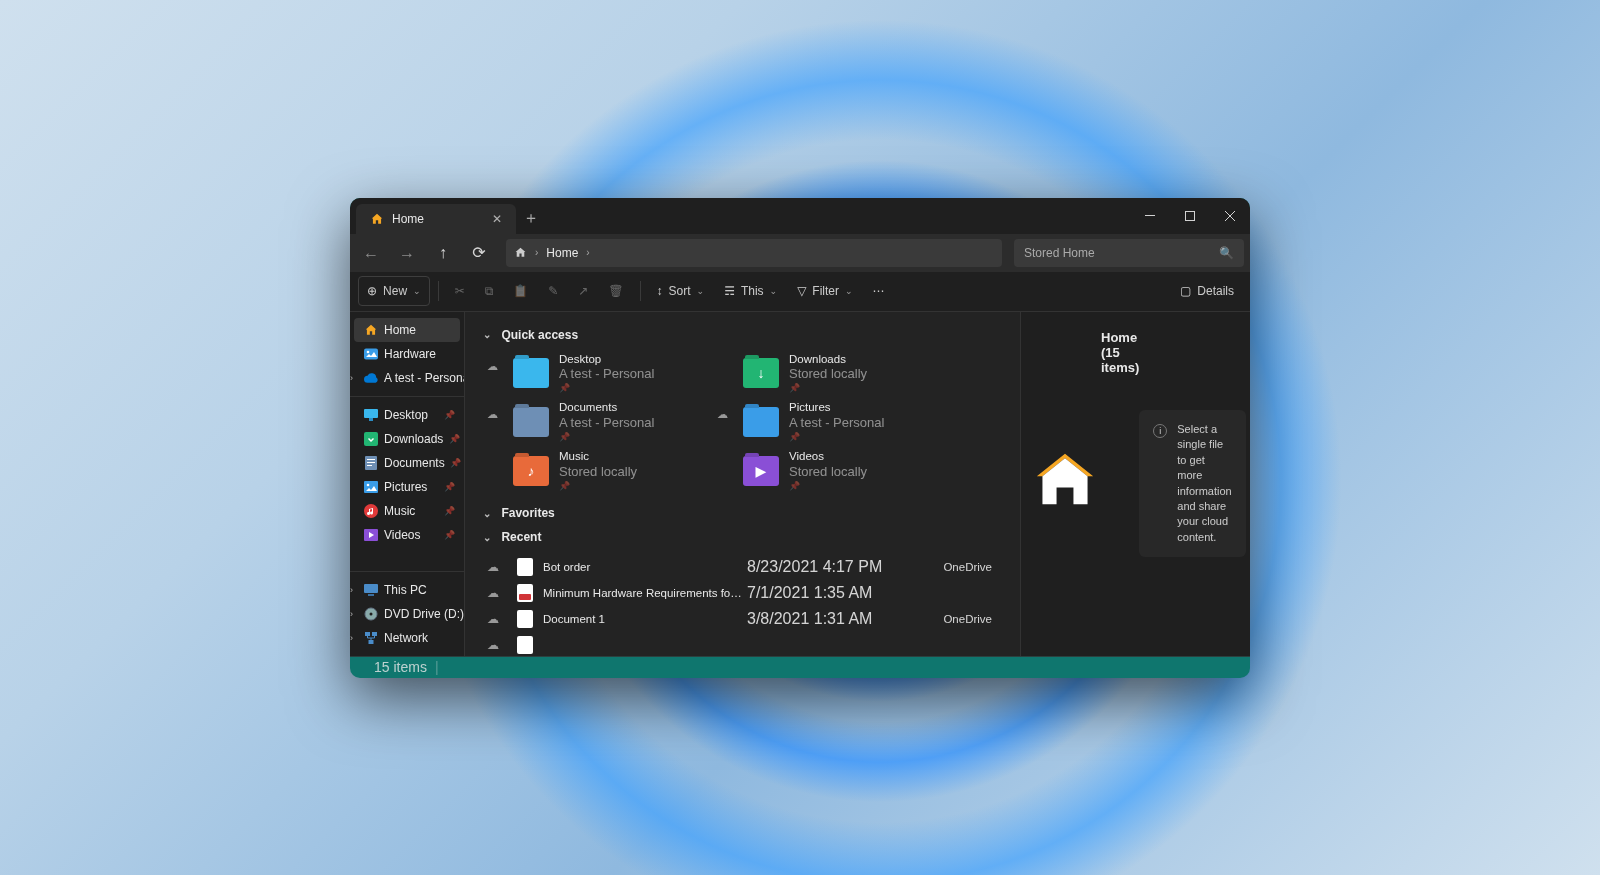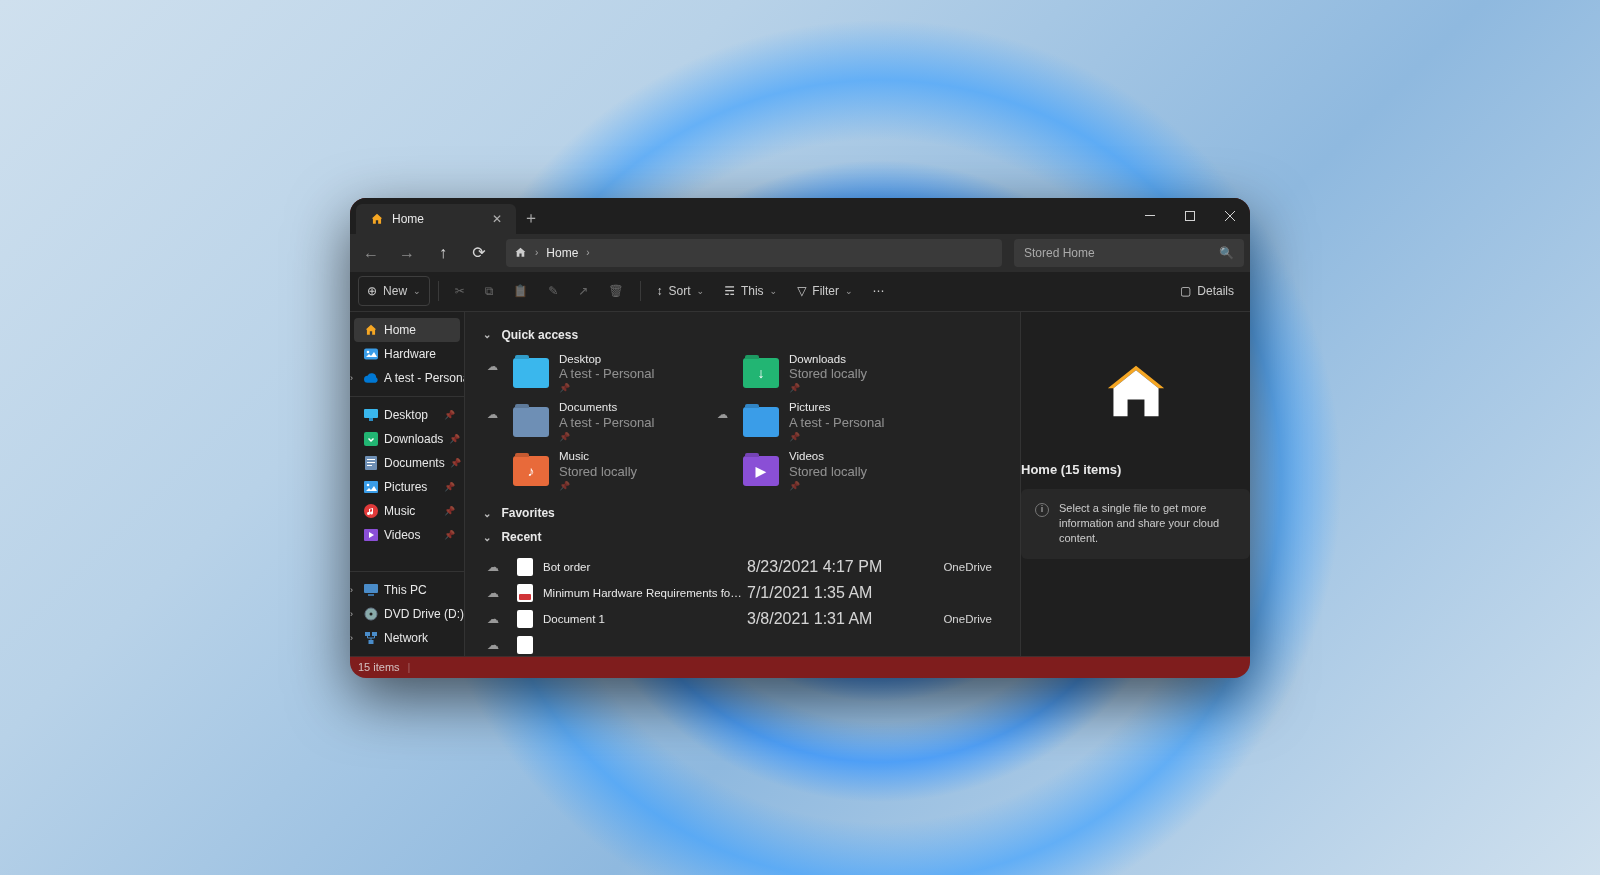--- a/index.html
+++ b/index.html
@@ -14,21 +14,21 @@
   background:
     radial-gradient(circle at 55% 55%, rgba(30,100,230,.9) 8%, transparent 9%),
     radial-gradient(circle at 55% 55%, rgba(20,80,200,.0) 10%, rgba(40,120,245,.85) 12%, transparent 14%),
     radial-gradient(circle at 55% 55%, rgba(20,80,200,.0) 16%, rgba(50,140,250,.8) 19%, transparent 22%),
     radial-gradient(circle at 55% 55%, rgba(20,80,200,.0) 24%, rgba(55,150,255,.75) 28%, transparent 32%),
     radial-gradient(circle at 55% 55%, rgba(20,80,200,.0) 34%, rgba(60,160,255,.65) 40%, transparent 46%),
     linear-gradient(135deg,#cfe0ee 0%,#b8d2e8 30%,#8fb9df 60%,#cfe0ee 100%);
 }
 .window {
   position: relative; width: 900px; height: 480px;
-  background: #7f1d1d; border-radius: 16px;
+  background: #0f766e; border-radius: 10px;
   box-shadow: 0 20px 60px rgba(0,0,0,.6);
   display: flex; flex-direction: column; color: #e8e8e8;
   overflow: hidden;
 }
 .titlebar { height: 36px; display: flex; align-items: center; background: #1f1f1f; }
 .tab { display: flex; align-items: center; gap: 8px; padding: 0 14px; height: 30px; margin: 6px 0 0 6px; background: #2c2c2c; border-radius: 6px 6px 0 0; font-size: 12px; min-width: 160px; position: relative; }
 .tab .close { margin-left: auto; opacity: .7; cursor: pointer; }
 .new-tab { width: 30px; height: 30px; margin-top: 6px; display: flex; align-items: center; justify-content: center; cursor: pointer; opacity: .7; }
 .win-btns { margin-left: auto; display: flex; }
 .win-btn { width: 40px; height: 36px; display: flex; align-items: center; justify-content: center; cursor: pointer; opacity: .8; }
@@ -75,27 +75,27 @@
 .fav-empty { opacity: .55; margin: 2px 0 14px 26px; font-size: 11.5px; }
 
 .recent-row { display: grid; grid-template-columns: 26px 22px 200px 150px 1fr 70px; align-items: center; height: 26px; gap: 4px; margin-left: 4px;}
 .recent-row .fname { white-space: nowrap; overflow: hidden; text-overflow: ellipsis; font-size: 11.5px;}
 .recent-row .date { font-size: 16px; opacity:.9;}
 .recent-row .loc { font-size: 11.5px; opacity:.9; text-align:right; padding-right:10px;}
 .file-ico { width:16px; height:18px; background:#fff; border-radius:2px; position:relative;}
 .file-ico.pdf{ background:linear-gradient(#fff 60%,#fff 60%);}
 .file-ico.pdf::after{content:"";position:absolute;bottom:2px;left:2px;right:2px;height:6px;background:#d13438;border-radius:1px;}
 
-.details { width: 230px; background: #1f1f1f; border-left: 1px solid #333; padding: 18px 0; display: flex; flex-direction: column; align-items: center; }
+.details { width: 230px; background: #1f1f1f; border-left: 1px solid #333; padding: 18px 8px; display: flex; flex-direction: row; align-items: center; }
 .home-ico-lg { width: 72px; height: 62px; margin: 30px 0 40px; }
 .details h3 { font-size: 13px; font-weight: 600; align-self: flex-start; margin-bottom: 12px; }
 .info-box { background: #2a2a2a; border-radius: 6px; padding: 12px 14px; font-size: 11px; line-height: 1.4; opacity: .85; display:flex; gap:10px; align-items:flex-start;}
 .info-box .i { width:14px;height:14px;border-radius:50%;border:1px solid #888;display:inline-flex;align-items:center;justify-content:center;font-size:9px;flex-shrink:0;margin-top:2px;}
 
-.statusbar { height: 22px; border-top: 1px solid #333; display: flex; align-items: center; padding: 0 8px; font-size: 11px; opacity: .8; gap:8px;}
+.statusbar { height: 22px; border-top: 1px solid #333; display: flex; align-items: center; padding: 0 24px; font-size: 14px; opacity: .8; gap:8px;}
 .chevd{font-size:9px;opacity:.7;}
 svg{display:block;}
 </style>
 </head>
 <body>
 
 <div class="wallpaper-swirl"></div>
 
 <div class="window">
 

